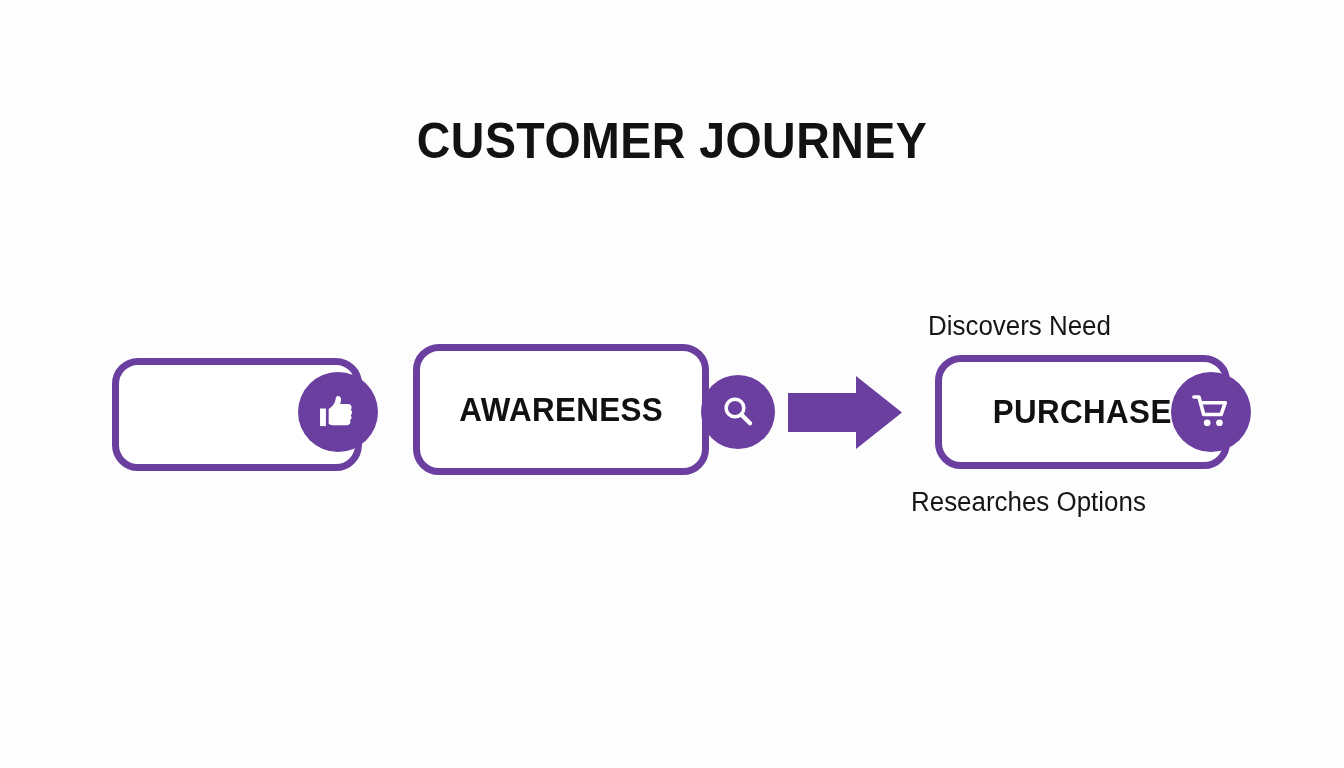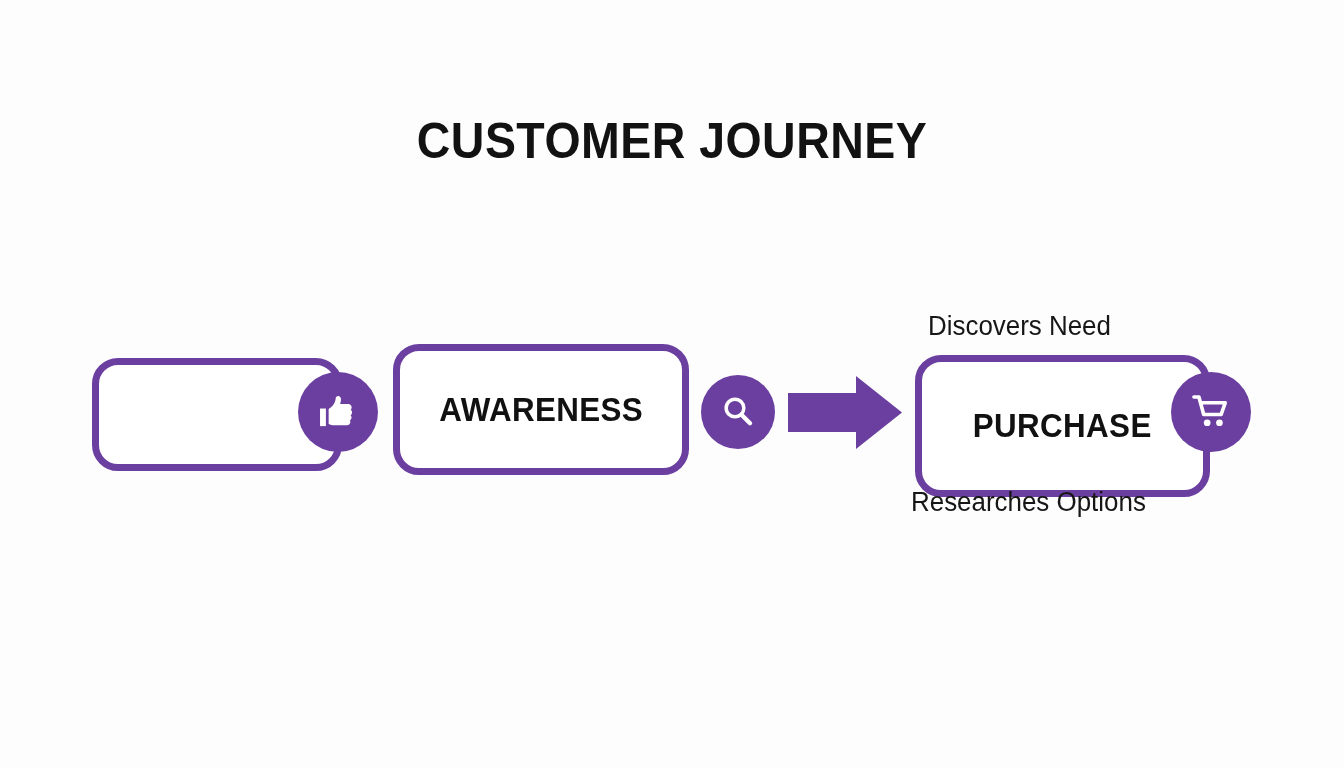--- a/index.html
+++ b/index.html
@@ -42,34 +42,35 @@
   .card {
     position: absolute;
     box-sizing: border-box;
     background: #ffffff;
     border: 7px solid #6b3fa0;
     border-radius: 26px;
     display: flex;
     align-items: center;
     justify-content: center;
     z-index: 2;
+    margin-left: 20px;
   }
   .card-label {
     font-family: "Liberation Sans Narrow", "Liberation Sans", sans-serif;
     font-size: 33px;
     font-weight: bold;
     color: #111111;
     letter-spacing: 0.4px;
     white-space: nowrap;
     transform: scaleX(0.95);
   }
 
   #card-awareness-step { left: 92px;  top: 358px; width: 250px; height: 113px; }
   #card-awareness      { left: 393px; top: 344px; width: 296px; height: 131px; }
-  #card-purchase       { left: 915px; top: 355px; width: 295px; height: 142px; }
+  #card-purchase       { left: 915px; top: 355px; width: 295px; height: 114px; }
 
   
   .icon-badge {
     position: absolute;
     border-radius: 50%;
     background: #6b3fa0;
     display: flex;
     align-items: center;
     justify-content: center;
     z-index: 4;

